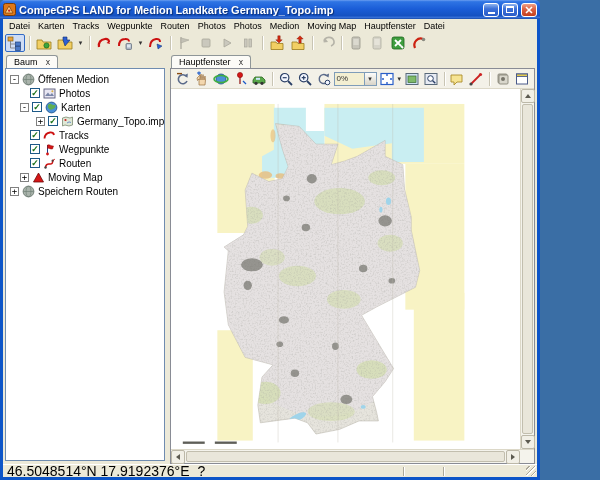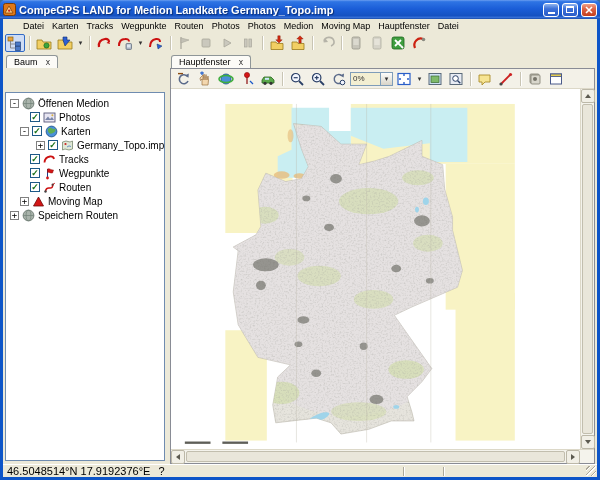--- a/index.html
+++ b/index.html
@@ -1,43 +1,43 @@
 <!DOCTYPE html>
 <html><head>
 <meta charset="utf-8">
 <style>
   html,body{margin:0;padding:0;background:#3a6ea5;}
   *{box-sizing:border-box;}
-  .window{width:600px;height:480px;display:flex;flex-direction:column;font-family:"Liberation Sans",sans-serif;overflow:hidden;}
+  .window{width:540px;height:480px;display:flex;flex-direction:column;font-family:"Liberation Sans",sans-serif;overflow:hidden;}
   
   .titlebar{height:19px;flex:0 0 19px;display:flex;align-items:center;padding:0 3px;gap:3px;
     background:linear-gradient(180deg,#6a9ef0 0%,#2e74e4 9%,#1b5ed8 45%,#1552c2 82%,#3a72d8 94%,#11439e 100%);
     border-radius:5px 5px 0 0;}
   .app-icon{width:13px;height:13px;flex:0 0 13px;}
   .title-text{color:#fff;font-size:11px;font-weight:bold;text-shadow:1px 1px 1px #0a2d72;white-space:nowrap;overflow:hidden;flex:1;}
   .winbtn{width:16px;height:14px;flex:0 0 16px;border:1px solid #fff;border-radius:3px;display:flex;align-items:center;justify-content:center;
     background:linear-gradient(180deg,#8fb4ef 0%,#3c70d8 40%,#2a5cc8 100%);}
   .winbtn.close{background:linear-gradient(180deg,#f0a088 0%,#dd6547 40%,#c33d1d 100%);}
   .glyph-min{width:7px;height:2px;background:#fff;margin-top:6px;}
   .glyph-max{width:8px;height:7px;border:1px solid #fff;border-top:2px solid #fff;}
   
   .frame{flex:1;display:flex;flex-direction:column;min-height:0;background:#ece9d8;
     border-left:3px solid #0d55c8;border-right:3px solid #0d55c8;border-bottom:3px solid #0d55c8;}
   
-  .menubar{height:14px;flex:0 0 14px;display:flex;align-items:center;font-size:9px;color:#000;padding-left:16px;}
+  .menubar{height:14px;flex:0 0 14px;display:flex;align-items:center;font-size:9px;color:#000;padding-left:2px;}
   .menu-item{padding:1px 4px;cursor:default;white-space:nowrap;}
   
   .toolbar{height:20px;flex:0 0 20px;display:flex;align-items:center;padding:0 2px;gap:1px;}
   .tbtn{width:20px;height:18px;display:flex;align-items:center;justify-content:center;border:1px solid transparent;border-radius:2px;}
   .tbtn.pressed{background:#cfddf5;border-color:#316ac5;}
   .caretbtn{width:9px;height:18px;display:flex;align-items:center;justify-content:center;font-size:7px;color:#333;}
   .sep{width:1px;height:14px;background:#c9c5b4;margin:0 3px;box-shadow:1px 0 0 #fff;}
   
   .workspace{flex:1;display:flex;min-height:0;padding:0 2px;}
-  .left-pane{width:160px;flex:0 0 160px;display:flex;flex-direction:column;margin-right:5px;min-height:0;gap:24px;}
+  .left-pane{width:160px;flex:0 0 160px;display:flex;flex-direction:column;margin-right:5px;min-height:0;}
   .right-pane{flex:1;display:flex;flex-direction:column;min-width:0;min-height:0;justify-content:space-between;}
   .tabrow{height:15px;flex:0 0 15px;display:flex;align-items:flex-end;padding-left:1px;}
   .tab{background:#fcfbf7;border:1px solid #8f9698;border-bottom:none;border-radius:3px 3px 0 0;font-size:9px;
     padding:1px 7px 1px 7px;display:flex;align-items:center;gap:8px;position:relative;z-index:2;}
   .tab .tab-x{font-size:8px;color:#333;font-family:"DejaVu Sans Mono",monospace;}
   .tree-box{flex:1;background:#fff;border:1px solid #6f8cb0;margin-bottom:3px;overflow:hidden;padding-top:3px;font-size:10px;}
   .trow{display:flex;align-items:center;height:14px;gap:3px;white-space:nowrap;}
   .exp{width:9px;height:9px;flex:0 0 9px;border:1px solid #808080;background:#fff;font-size:9px;line-height:7px;text-align:center;color:#000;font-family:"DejaVu Sans Mono",monospace;}
   .cb{width:10px;height:10px;flex:0 0 10px;border:1px solid #1d5987;background:#fff;font-size:9px;line-height:9px;text-align:center;color:#167016;font-weight:bold;}
   .ticon{width:13px;height:13px;flex:0 0 13px;}
@@ -59,21 +59,21 @@
   .tri{width:0;height:0;}
   .tri.left{border-top:3px solid transparent;border-bottom:3px solid transparent;border-right:4px solid #5c5a50;}
   .tri.right{border-top:3px solid transparent;border-bottom:3px solid transparent;border-left:4px solid #5c5a50;}
   .tri.up{border-left:3px solid transparent;border-right:3px solid transparent;border-bottom:4px solid #5c5a50;}
   .tri.down{border-left:3px solid transparent;border-right:3px solid transparent;border-top:4px solid #5c5a50;}
   .sb-thumb-h{flex:1;margin:1px;background:#e9e6da;border:1px solid #c2beae;border-radius:2px;}
   .sb-thumb-v{flex:1;margin:1px;background:#e9e6da;border:1px solid #c2beae;border-radius:2px;}
   .sb-corner{width:14px;flex:0 0 14px;background:#f4f3ec;}
   
   .statusbar{height:13px;flex:0 0 13px;background:#ece9d8;border-top:1px solid #fff;display:flex;align-items:center;
-    font-size:11px;color:#000;padding-left:4px;position:relative;}
+    font-size:14px;color:#000;padding-left:4px;position:relative;}
   .sb-div{position:absolute;top:2px;bottom:1px;width:2px;border-left:1px solid #aca899;border-right:1px solid #fff;}
   .sb-div.d1{left:400px}.sb-div.d2{left:440px}
   .grip{position:absolute;right:1px;bottom:1px;width:10px;height:10px;
     background:repeating-linear-gradient(135deg,transparent 0 2px,#aca899 2px 3px,#fff 3px 4px);}
   .status-q{margin-left:8px;}
 </style>
 </head>
 <body>
 
 <div class="window">

